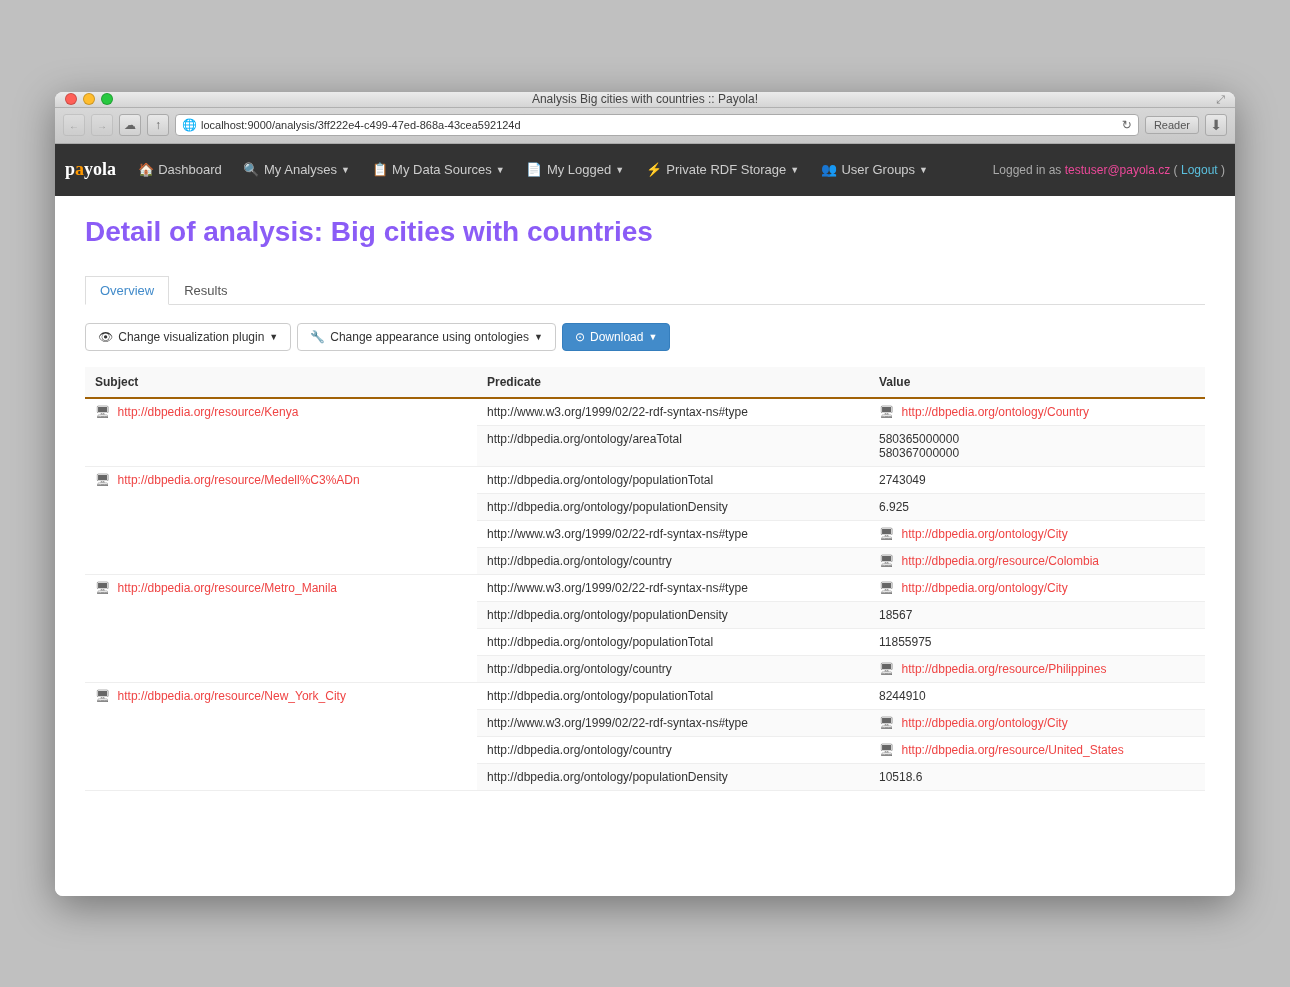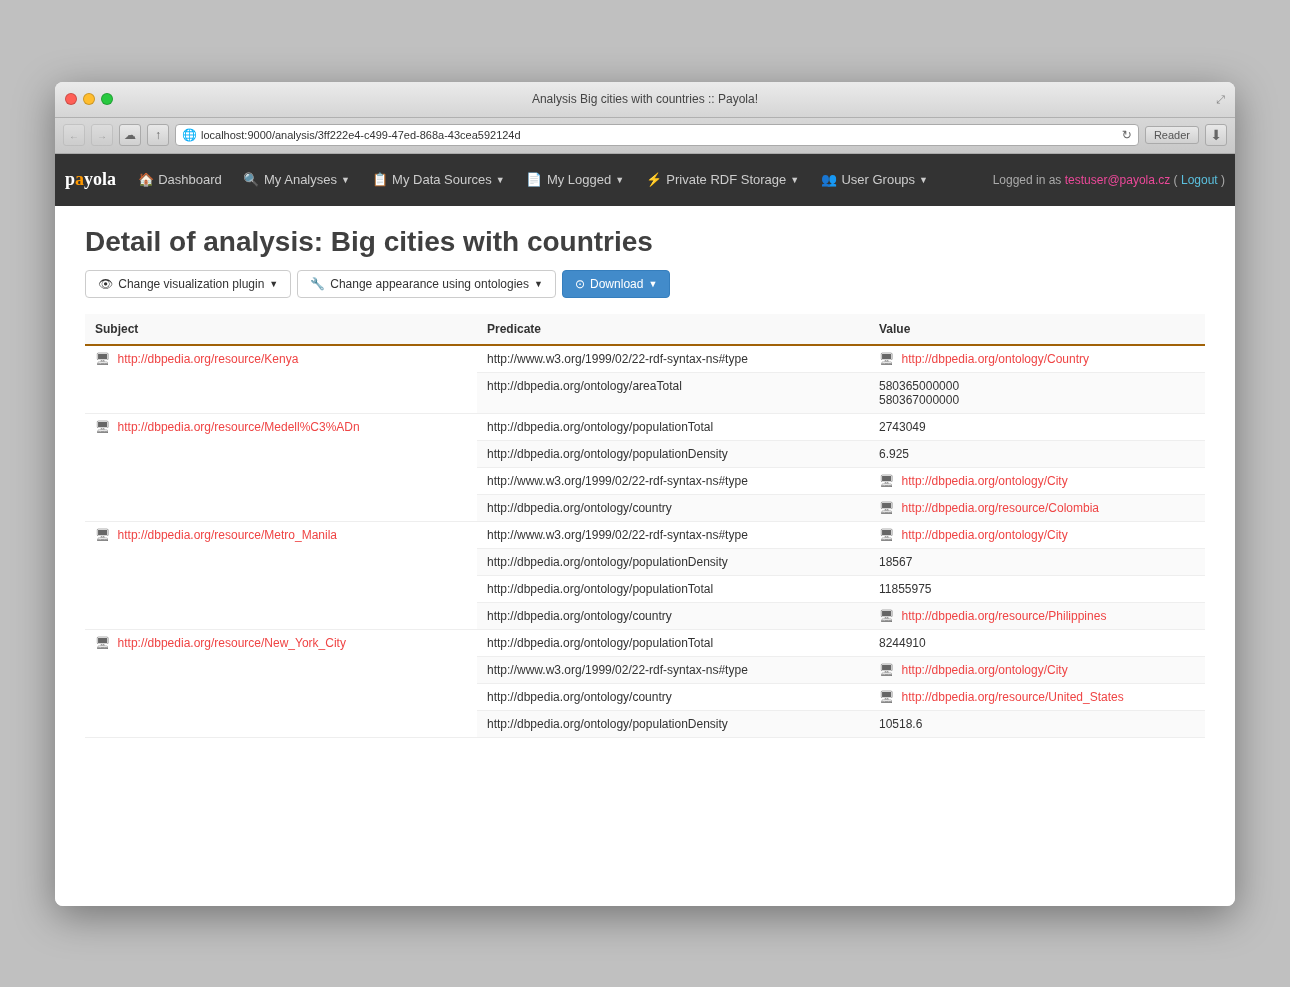--- a/index.html
+++ b/index.html
@@ -15,21 +15,21 @@
     .window {
       width: 1180px;
       background: #f5f5f5;
       border-radius: 8px;
       box-shadow: 0 10px 40px rgba(0,0,0,0.4);
       overflow: hidden;
     }
     
     .titlebar {
       background: linear-gradient(to bottom, #ebebeb, #d5d5d5);
-      height: 36px;
+      height: 16px;
       display: flex;
       align-items: center;
       padding: 0 10px;
       border-bottom: 1px solid #b0b0b0;
       position: relative;
     }
     .titlebar-buttons { display: flex; gap: 6px; align-items: center; }
     .tb-btn {
       width: 12px; height: 12px; border-radius: 50%; border: 1px solid rgba(0,0,0,0.2);
     }
@@ -133,22 +133,22 @@
     .nav-item .caret { font-size: 9px; }
     .nav-logged-in { margin-left: auto; font-size: 12px; color: #aaa; }
     .nav-logged-in a { color: #ec4899; text-decoration: none; }
     
     .content {
       background: white;
       padding: 20px 30px;
       min-height: 700px;
     }
     .page-title {
-      font-size: 28px; font-weight: bold; color: #404040;
-      margin-bottom: 12px;
+      font-size: 28px; font-weight: bold; color: #8b5cf6;
+      margin-bottom: 28px;
     }
     .tabs {
       display: flex;
       border-bottom: 1px solid #ddd;
       margin-bottom: 18px;
     }
     .tab {
       padding: 6px 14px;
       font-size: 13px;
       cursor: pointer;
@@ -306,20 +306,28 @@
       <a>testuser@payola.cz</a>
       <span> (</span>
       <a style="color:#5bc0de;text-decoration:none;">Logout</a>
       <span>)</span>
     </div>
   </div>
 
   <div class="content">
     <h1 class="page-title">Detail of analysis: Big cities with countries</h1>
 
+    <div class="tabs">
+      <div class="tab active">
+        <span>Overview</span>
+      </div>
+      <div class="tab">
+        <span>Results</span>
+      </div>
+    </div>
 
     <div class="toolbar">
       <button class="toolbar-btn">
         <span>👁</span>
         <span> Change visualization plugin</span>
         <span style="font-size:9px;">▼</span>
       </button>
       <button class="toolbar-btn">
         <span>🔧</span>
         <span> Change appearance using ontologies</span>

